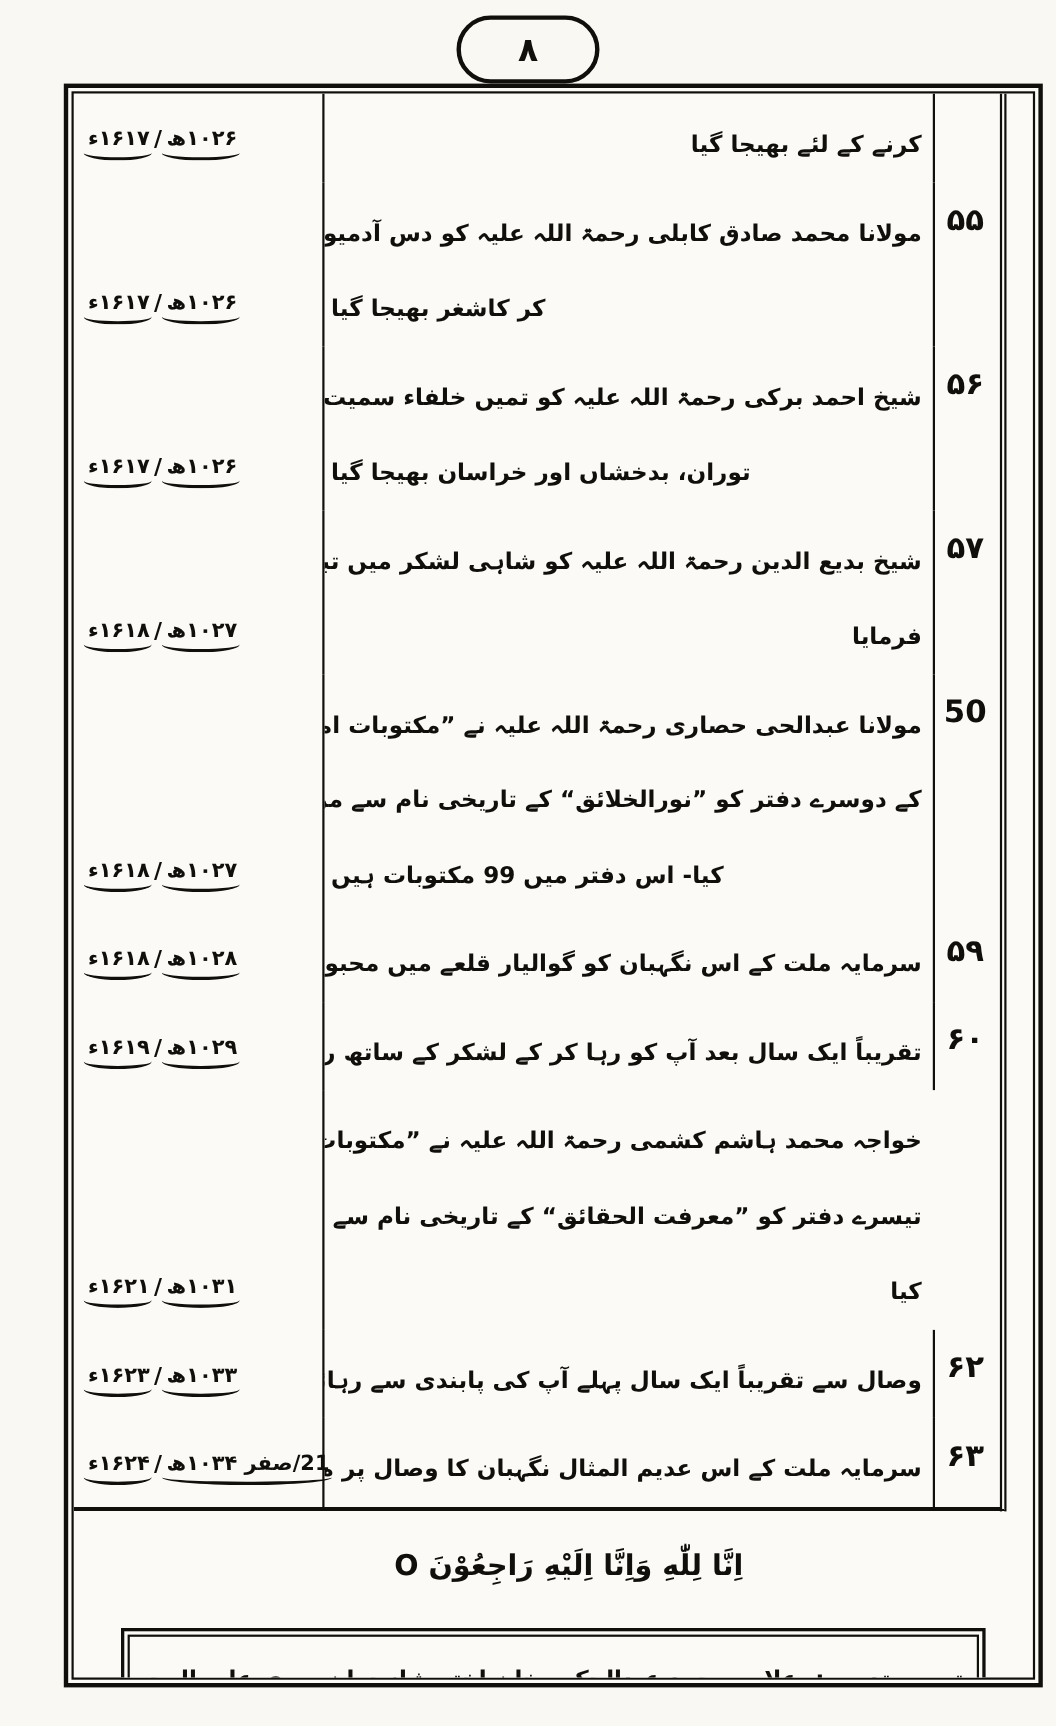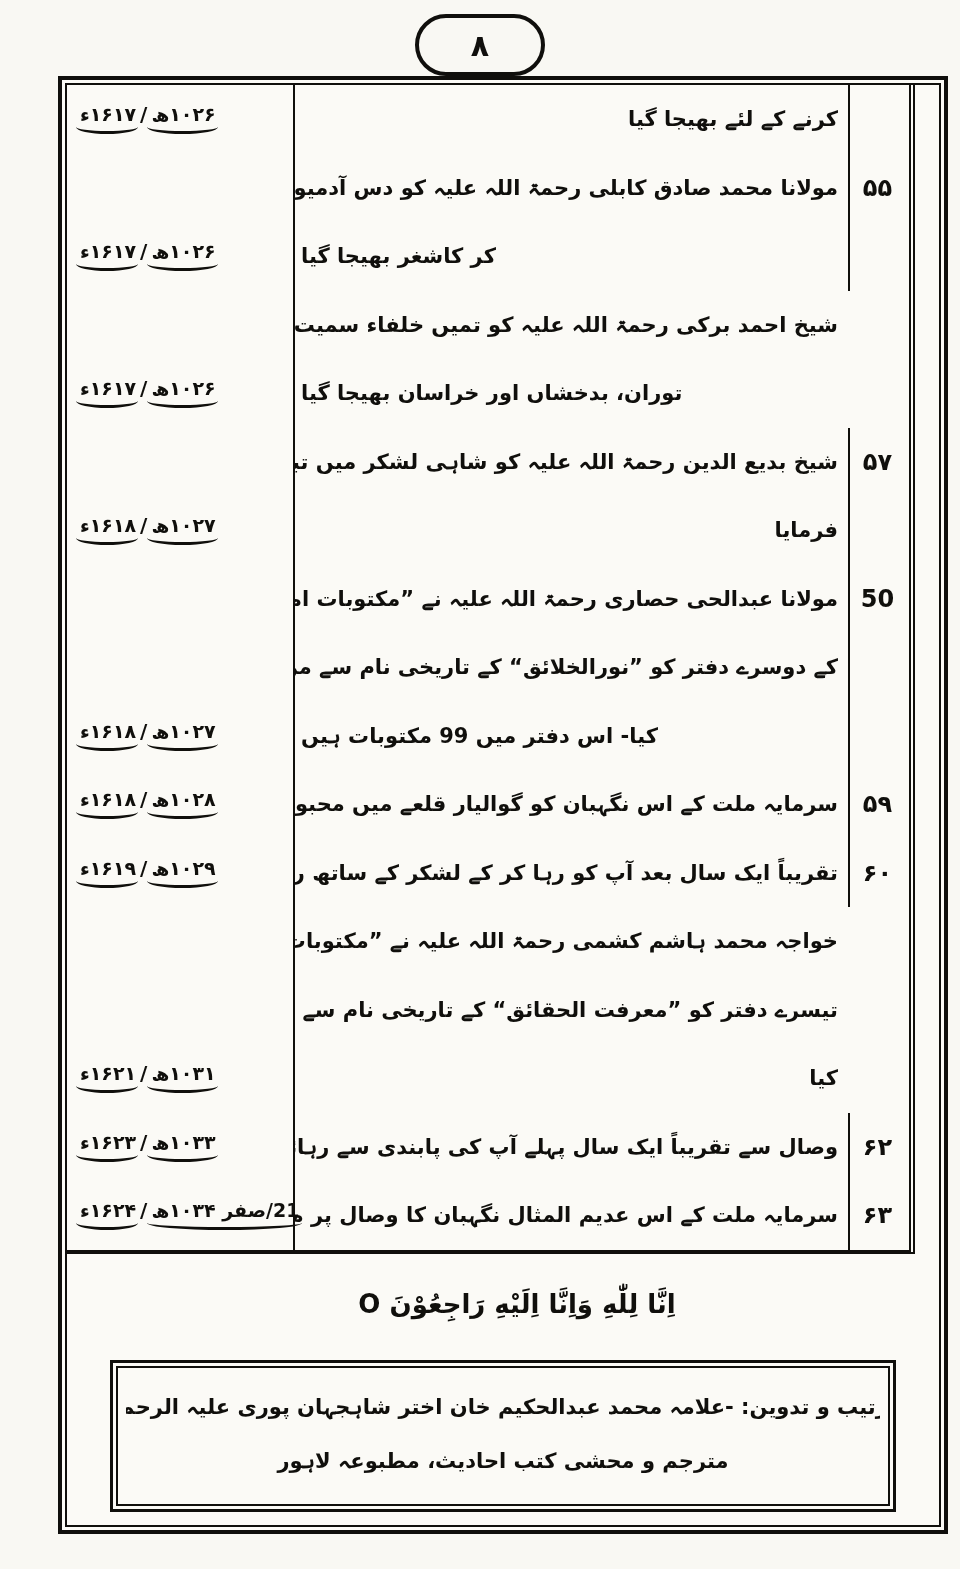--- a/index.html
+++ b/index.html
@@ -32,32 +32,32 @@
     border-left:none;
     border-right:6px double #100f0c;
     border-bottom:4px solid #100f0c;
   }
   .row { display:grid; grid-template-columns:228px 553px 57px; }
   .cell { min-height:68.5px; }
   .cell-date {
     display:flex; flex-direction:column; justify-content:flex-end;
     border-right:2px solid #100f0c;
   }
-  .cell-text { padding:0 10px 0 6px; overflow:hidden; }
+  .cell-text { padding:12px 10px 0 6px; overflow:hidden; }
   .cell-num  { border-left:2px solid #100f0c; display:flex; justify-content:center; align-items:flex-start; }
   .line {
     height:68.5px; display:flex; align-items:center;
     direction:rtl; white-space:nowrap;
     font-size:21px; font-weight:700; letter-spacing:0;
   }
   .line.align-right  { justify-content:flex-start; }  
   .line.align-left   { justify-content:flex-end;text-align:right; }
   .num-box {
     height:68.5px; display:flex; align-items:center;
-    font-size:24px; font-weight:700;
+    font-size:28px; font-weight:700;
   }
   .date-box {
     height:68.5px; display:flex; align-items:center; justify-content:flex-end;
     direction:rtl; padding-left:10px; padding-right:4px;
     font-size:19px; font-weight:700; white-space:nowrap;
   }
   .year { position:relative; display:inline-block; padding:0 3px 10px; }
   .year::after {            
     content:""; position:absolute; left:-1px; right:1px; bottom:1px;
     height:11px; border-bottom:3px solid #100f0c; border-radius:50%;
@@ -129,20 +129,23 @@
     <div class="cell cell-date">
             <div class="date-box">
               <span class="year">۱۰۲۶ھ</span>
               <span class="date-sep">/</span>
               <span class="year">۱۶۱۷ء</span>
             </div>
           </div>
     <div class="cell cell-text">
             <div class="line align-right">شیخ احمد برکی رحمۃ اللہ علیہ کو تمیں خلفاء سمیت تبلیغ دین کیلئے</div>
             <div class="line align-left">توران، بدخشاں اور خراسان بھیجا گیا</div>
+          </div>
+    <div class="cell cell-num">
+            <div class="num-box">۵۶</div>
           </div>
   </div>
 
   <div class="row">
     <div class="cell cell-date">
             <div class="date-box">
               <span class="year">۱۰۲۷ھ</span>
               <span class="date-sep">/</span>
               <span class="year">۱۶۱۸ء</span>
             </div>

